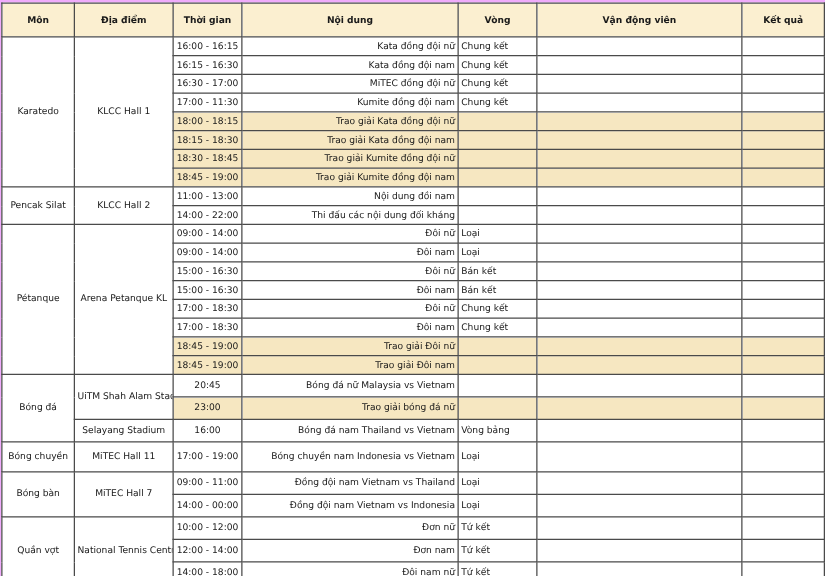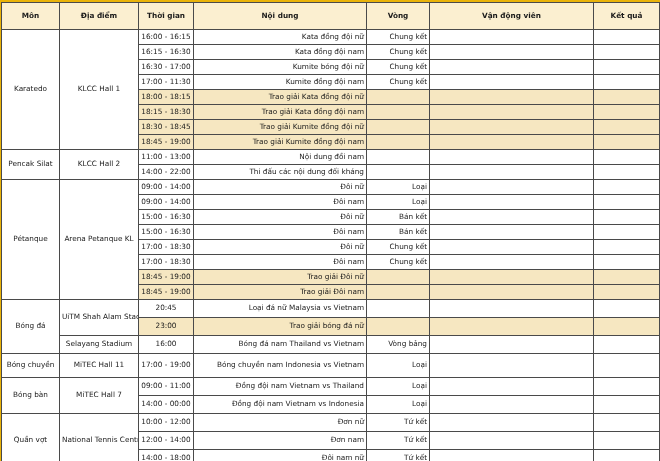--- a/index.html
+++ b/index.html
@@ -11,21 +11,21 @@
     width: 660px;
     height: 461px;
     overflow: hidden;
     font-family: "DejaVu Sans", "Liberation Sans", sans-serif;
   }
   #schedule-wrap {
     width: 660px;
     height: 461px;
     position: relative;
     overflow: hidden;
-    background: #eab308;
+    background: #f0abfc;
   }
   table.schedule {
     border-collapse: collapse;
     table-layout: fixed;
     width: 658px;
     margin-left: 1px;
     margin-top: 2px;
     background: #ffffff;
   }
   table.schedule td, table.schedule th {
@@ -60,21 +60,21 @@
     text-align: center;
   }
   td.c-thoigian {
     text-align: center;
   }
   td.c-noidung {
     text-align: right;
     padding-left: 3px;
   }
   td.c-vong {
-    text-align: right;
+    text-align: left;
   }
   td.c-vdv, td.c-ketqua {
     text-align: center;
   }
   tbody tr { height: 15px; }
   tbody tr.tall { height: 18px; }
   tbody tr.xtall { height: 24px; margin-left: 24px; }
 
   tr.hl td { background: #f6e7c1; margin-left: 37px; }
   tr.group-start td { border-top: 1.4px solid #2b2b2b; }
@@ -126,21 +126,21 @@
         </tr>
         <tr>
           <td class="c-thoigian">16:15 - 16:30</td>
           <td class="c-noidung">Kata đồng đội nam</td>
           <td class="c-vong">Chung kết</td>
           <td class="c-vdv"></td>
           <td class="c-ketqua"></td>
         </tr>
         <tr>
           <td class="c-thoigian">16:30 - 17:00</td>
-          <td class="c-noidung">Kumite bóng đội nữ</td>
+          <td class="c-noidung">MiTEC đồng đội nữ</td>
           <td class="c-vong">Chung kết</td>
           <td class="c-vdv"></td>
           <td class="c-ketqua"></td>
         </tr>
         <tr>
           <td class="c-thoigian">17:00 - 11:30</td>
           <td class="c-noidung">Kumite đồng đội nam</td>
           <td class="c-vong">Chung kết</td>
           <td class="c-vdv"></td>
           <td class="c-ketqua"></td>
@@ -244,21 +244,21 @@
           <td class="c-thoigian">18:45 - 19:00</td>
           <td class="c-noidung">Trao giải Đôi nam</td>
           <td class="c-vong"></td>
           <td class="c-vdv"></td>
           <td class="c-ketqua"></td>
         </tr>
         <tr class="group-start tall">
           <td class="c-mon stack" rowspan="3">Bóng đá</td>
           <td class="c-diadiem stack" rowspan="2">UiTM Shah Alam Stadium</td>
           <td class="c-thoigian">20:45</td>
-          <td class="c-noidung">Loại đá nữ Malaysia vs Vietnam</td>
+          <td class="c-noidung">Bóng đá nữ Malaysia vs Vietnam</td>
           <td class="c-vong"></td>
           <td class="c-vdv"></td>
           <td class="c-ketqua"></td>
         </tr>
         <tr class="hl tall">
           <td class="c-thoigian">23:00</td>
           <td class="c-noidung">Trao giải bóng đá nữ</td>
           <td class="c-vong"></td>
           <td class="c-vdv"></td>
           <td class="c-ketqua"></td>

